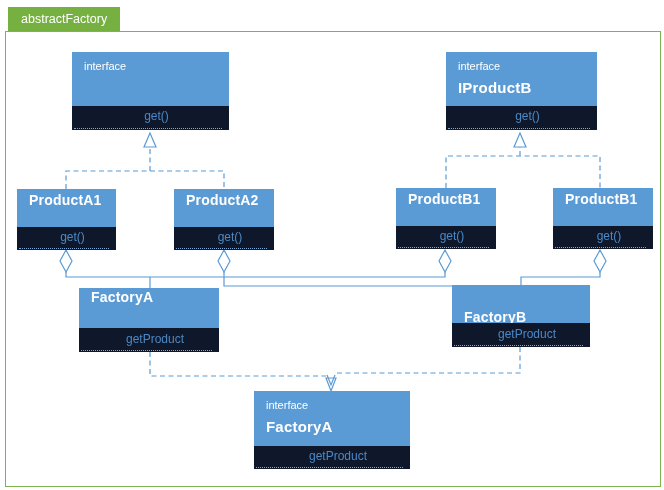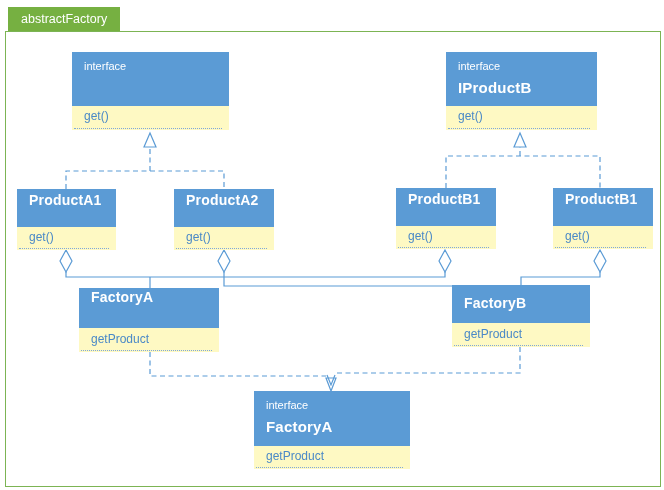--- a/index.html
+++ b/index.html
@@ -11,21 +11,21 @@
     color:#ffffff;font-size:12.5px;line-height:24px;padding:0 13px;z-index:3;}
   .canvas{position:absolute;left:5px;top:31px;width:654px;height:454px;
     border:1.5px solid #7cb454;background:#ffffff;z-index:0;}
 
   
   .node{position:absolute;z-index:2;box-shadow:0 0 0 0;}
   .head{background:#5b9bd5;color:#ffffff;}
   .stereo{font-size:11px;padding:8px 0 0 12px;line-height:13px;}
   .nname{font-size:15px;font-weight:600;padding:7px 0 0 12px;line-height:16px;letter-spacing:.2px;}
   .nname.solo{padding-top:3px;font-size:14px;}
-  .method{position:relative;background:#fef9c3;color:#4a89c7;font-size:12px;}
+  .method{position:relative;background:#0f172a;color:#4a89c7;font-size:12px;text-align:center;}
   .method .mtxt{display:block;padding:4px 0 0 12px;line-height:13px;}
   .method .ul{position:absolute;left:2px;right:7px;bottom:1px;border-bottom:1px dotted #7fa8d9;}
 
   svg.wires{position:absolute;left:0;top:0;z-index:1;}
   .dash{stroke:#5b9bd5;stroke-width:1.2;fill:none;stroke-dasharray:5 3.5;}
   .solid{stroke:#5b9bd5;stroke-width:1.2;fill:none;}
   .hollow{stroke:#5b9bd5;stroke-width:1.2;fill:#ffffff;}
 </style>
 </head>
 <body>
@@ -140,21 +140,21 @@
       <div class="nname solo" style="padding-top:1px">FactoryA</div>
     </div>
     <div class="method" style="height:24px">
       <span class="mtxt" style="padding-top:5px">getProduct</span>
         <i class="ul"></i>
     </div>
   </div>
 
   <div class="node" style="left:452px;top:285px;width:138px">
     <div class="head" style="height:38px">
-      <div class="nname solo" style="padding-top:10px">FactoryB</div>
+      <div class="nname solo" style="padding-top:24px">FactoryB</div>
     </div>
     <div class="method" style="height:24px">
       <span class="mtxt" style="padding-top:5px">getProduct</span>
         <i class="ul"></i>
     </div>
   </div>
 
   <div class="node" style="left:254px;top:391px;width:156px">
     <div class="head" style="height:55px">
       <div class="stereo">interface</div>

